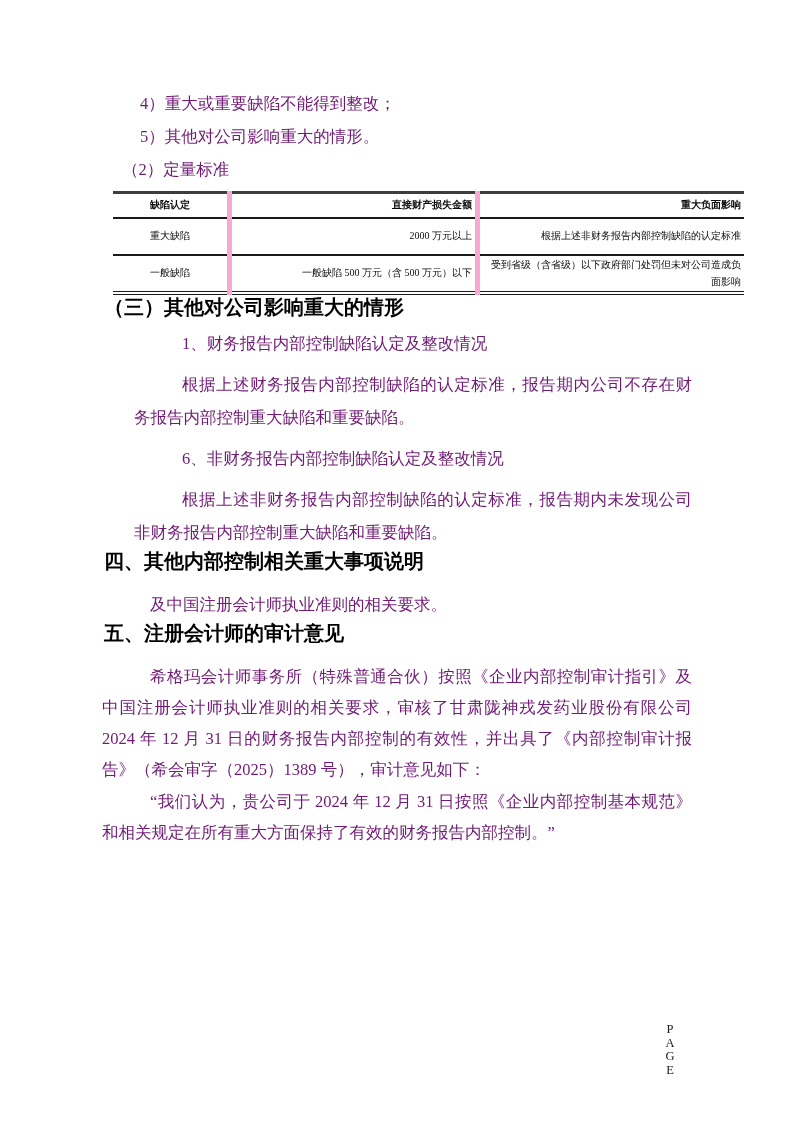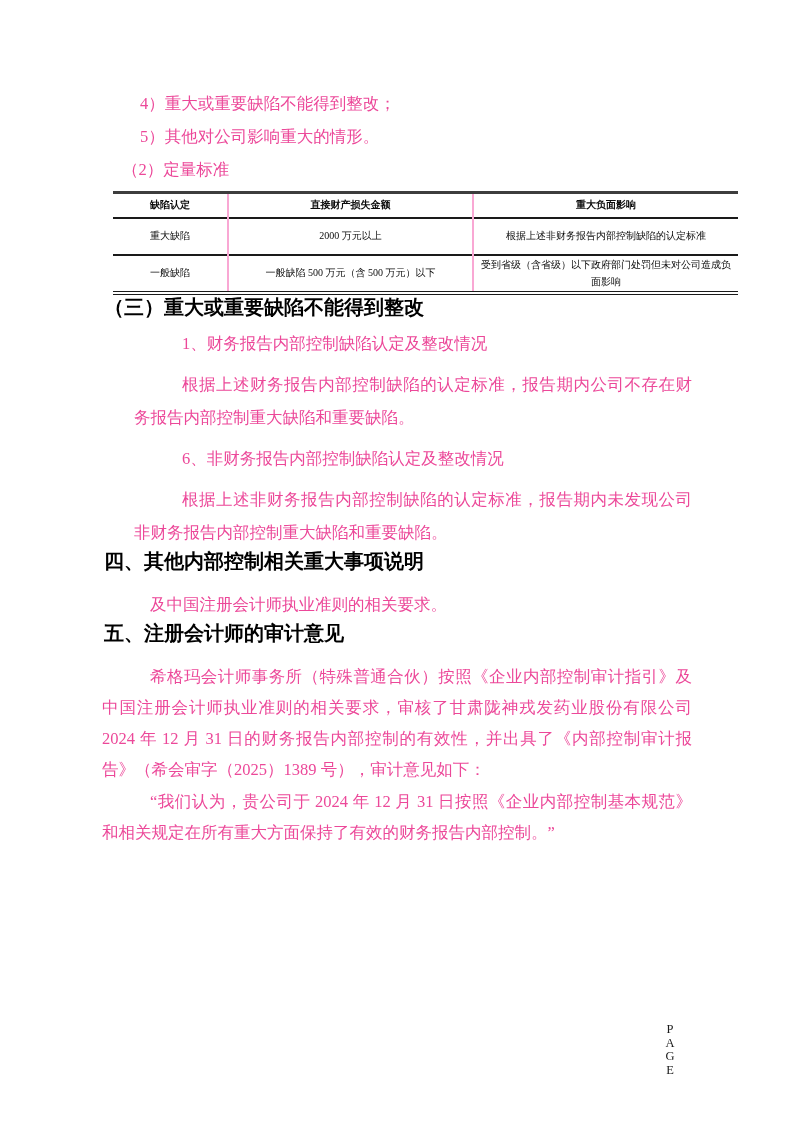--- a/index.html
+++ b/index.html
@@ -15,21 +15,21 @@
     position:absolute;
     left:102px;top:0;
     width:590px;
     padding-top:87px;
   }
   p{margin:0;}
   .body-text{
     font-size:16.5px;
     line-height:33px;
     text-align:justify;
-    color:#ec4899;
+    color:#701a75;
   }
   .list-item{text-indent:38px;}
   .quant-label{text-indent:20px;}
   .num-item{text-indent:48px;}
   .para{text-indent:48px;}
   .s5{line-height:31px;}
 
   table.defect{
     border-collapse:collapse;
     width:607px;
@@ -43,21 +43,21 @@
   }
   table.defect th, table.defect td{
     text-align:center;
     vertical-align:middle;
     padding:1px 3px;
     line-height:16.5px;
     font-weight:normal;
   }
   table.defect th{font-weight:bold;height:21px;}
   table.defect td{height:33px;}
-  table.defect th + th, table.defect td + td{border-left:2px solid #f9a8d4;}
+  table.defect th + th, table.defect td + td{border-left:5px solid #f9a8d4;text-align:right;}
   table.defect thead tr{border-bottom:2px solid #1a1a1a;}
   table.defect tbody tr{border-bottom:2px solid #1a1a1a;}
   table.defect tbody tr:last-child{border-bottom:none;}
   .col1{width:108px;}
   .col2{width:237px;}
   .col3{width:258px;}
 
   h2.sec{
     font-family:"Liberation Sans","DejaVu Sans",sans-serif;
     font-size:20px;
@@ -111,21 +111,21 @@
           <td>根据上述非财务报告内部控制缺陷的认定标准</td>
         </tr>
         <tr>
           <td>一般缺陷</td>
           <td>一般缺陷 500 万元（含 500 万元）以下</td>
           <td>受到省级（含省级）以下政府部门处罚但未对公司造成负面影响</td>
         </tr>
       </tbody>
     </table>
 
-    <h2 class="sec h-s3">（三）重大或重要缺陷不能得到整改</h2>
+    <h2 class="sec h-s3">（三）其他对公司影响重大的情形</h2>
     <p class="body-text num-item m8">1、财务报告内部控制缺陷认定及整改情况</p>
     <p class="body-text para m8">根据上述财务报告内部控制缺陷的认定标准，报告期内公司不存在财务报告内部控制重大缺陷和重要缺陷。</p>
     <p class="body-text num-item m8">6、非财务报告内部控制缺陷认定及整改情况</p>
     <p class="body-text para m8">根据上述非财务报告内部控制缺陷的认定标准，报告期内未发现公司非财务报告内部控制重大缺陷和重要缺陷。</p>
 
     <h2 class="sec h-s4">四、其他内部控制相关重大事项说明</h2>
     <p class="body-text para m15">及中国注册会计师执业准则的相关要求。</p>
 
     <h2 class="sec h-s5">五、注册会计师的审计意见</h2>
     <p class="body-text para s5 m16">希格玛会计师事务所（特殊普通合伙）按照《企业内部控制审计指引》及中国注册会计师执业准则的相关要求，审核了甘肃陇神戎发药业股份有限公司 2024 年 12 月 31 日的财务报告内部控制的有效性，并出具了《内部控制审计报告》（希会审字（2025）1389 号），审计意见如下：</p>

